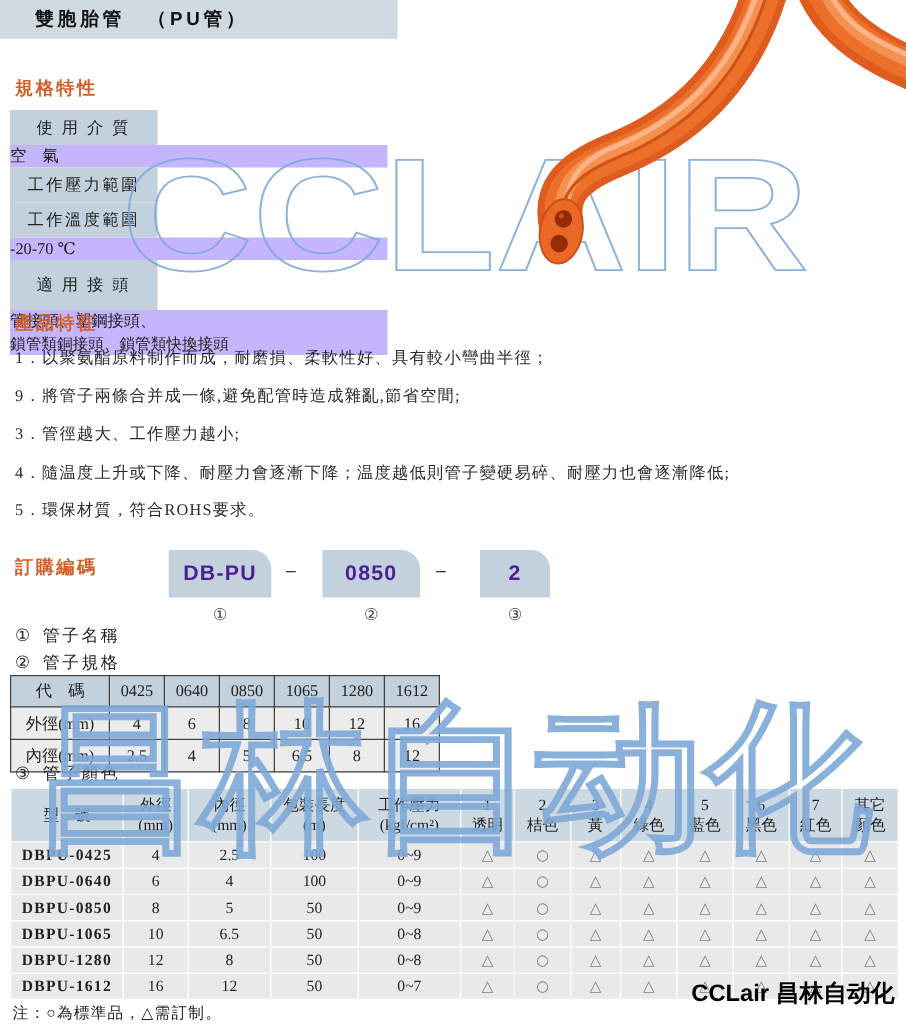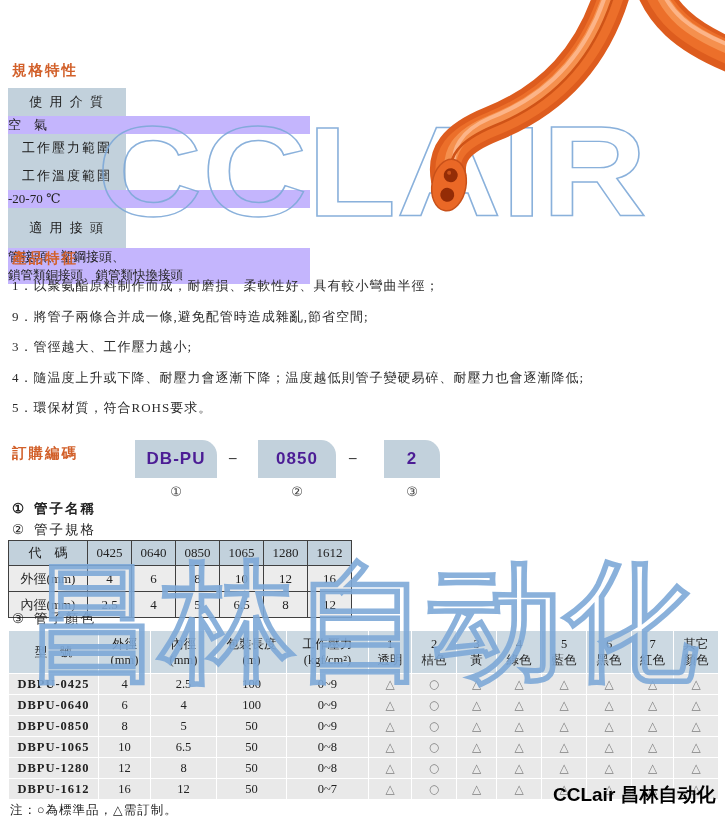--- a/index.html
+++ b/index.html
@@ -73,20 +73,23 @@
   
   .note{left:10px;top:802px;font-size:12.5px;letter-spacing:1px;color:#222;}
   .brand{left:553px;top:782px;font-family:"Liberation Sans","DejaVu Sans",sans-serif;
          font-weight:bold;font-size:19px;color:#000;}
 </style>
 </head>
 <body>
 
 <div class="page">
 
+  <div class="abs titlebar">
+    <span class="t">雙胞胎管　（PU管）</span>
+  </div>
 
   <div class="abs tube-wrap">
     <svg width="400" height="235" viewBox="0 0 400 235">
       <g fill="none">
 
         <path d="M 412 58 C 362 38 332 14 322 -30" stroke="#dd5c1e" stroke-width="34"></path>
         <path d="M 412 56 C 362 36 334 14 324 -29" stroke="#ec6f2a" stroke-width="23"></path>
         <path d="M 412 52 C 364 33 338 14 328 -28" stroke="#f5904e" stroke-width="11"></path>
         <path d="M 412 48 C 366 31 341 13 331 -26" stroke="#fcb488" stroke-width="4"></path>
 
@@ -153,21 +156,21 @@
   <div class="sec-heading" style="left:12px;top:444px;">訂購編碼</div>
   <div class="code-box" style="left:135px;width:82px;">DB-PU</div>
   <div class="code-dash" style="left:229px;">–</div>
   <div class="code-box" style="left:258px;width:78px;">0850</div>
   <div class="code-dash" style="left:349px;">–</div>
   <div class="code-box" style="left:384px;width:56px;">2</div>
   <div class="code-mark" style="left:135px;width:82px;">①</div>
   <div class="code-mark" style="left:258px;width:78px;">②</div>
   <div class="code-mark" style="left:384px;width:56px;">③</div>
 
-  <div class="legend-line" style="left:12px;top:500px;font-weight:bold;">
+  <div class="legend-line" style="left:12px;top:500px;">
     <span class="num">①</span><span>管子名稱</span>
   </div>
   <div class="legend-line" style="left:12px;top:521px;">
     <span class="num">②</span><span>管子規格</span>
   </div>
 
   <div class="abs size-table">
     <table>
       <tbody>
           <tr>

